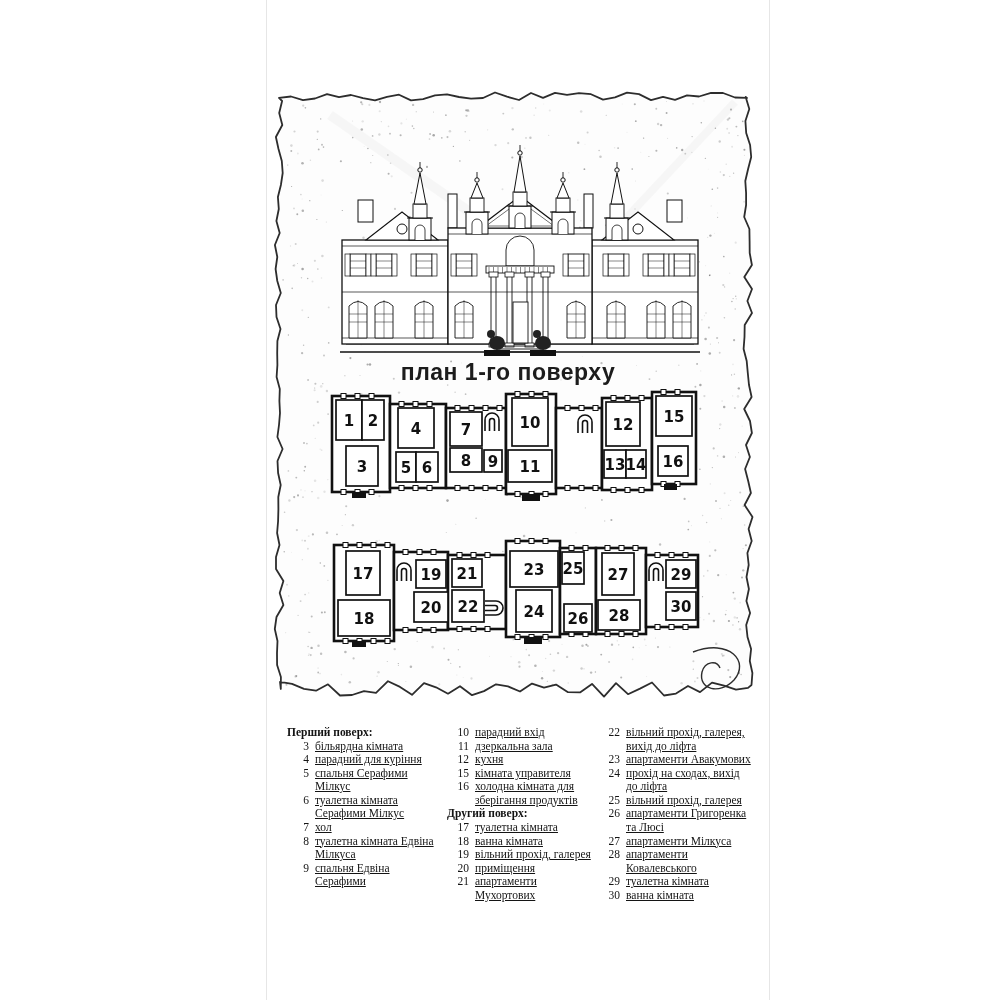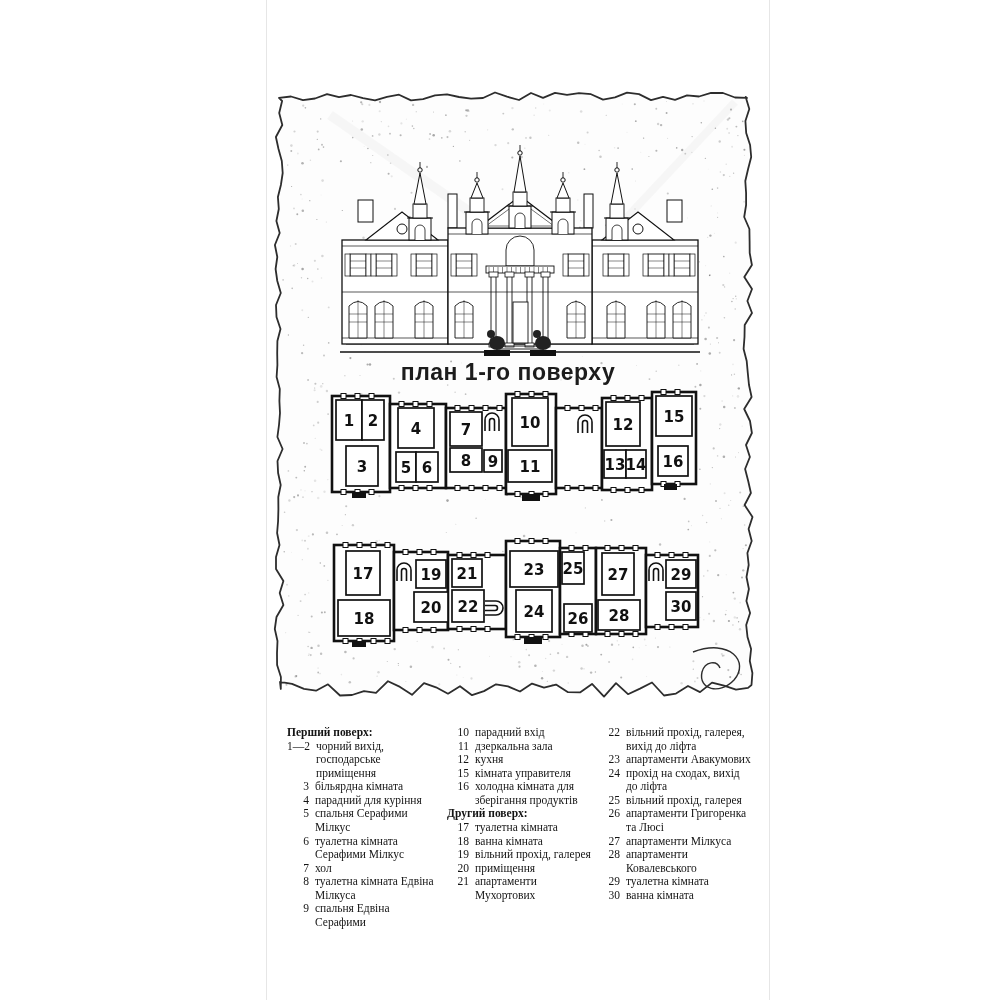--- a/index.html
+++ b/index.html
@@ -9,21 +9,21 @@
   #scene{position:absolute;left:0;top:0;}
   .plan-title{position:absolute;left:273px;width:470px;text-align:center;
       font-family:"Liberation Sans", sans-serif;font-weight:700;font-size:23px;
       letter-spacing:.5px;color:#1c1c1c;}
   #legend{position:absolute;left:287px;top:702px;width:468px;height:210px;
       font-size:11.5px;line-height:1.18;margin-top:24px;}
   .legend-col{position:absolute;top:0;}
   .lg-header{font-weight:700;}
   .lg-entry{display:flex;}
   .lg-num{flex:0 0 auto;min-width:22px;text-align:right;padding-right:6px;white-space:nowrap;}
-  .lg-text{flex:1 1 auto;}
+  .lg-text{flex:1 1 auto;text-decoration:underline;}
 </style>
 </head>
 <body>
 
 <div id="page">
   <div class="page-edge" style="left:266px"></div>
   <div class="page-edge" style="left:769px"></div>
 
   <svg id="scene" width="1000" height="1000" viewBox="0 0 1000 1000">
     <g id="parchment">
@@ -1044,24 +1044,20 @@
         </g>
       </g>
   </svg>
 
   <div class="plan-title" style="top:359px">план 1-го поверху</div>
 
   <div id="legend">
     <div class="legend-col" style="left:0;width:150px">
         <div class="lg-header">Перший поверх:</div>
         <div class="lg-entry">
-          <span class="lg-num">1—2</span>
-          <span class="lg-text">чорний вихід, господарське приміщення</span>
-        </div>
-        <div class="lg-entry">
           <span class="lg-num">3</span>
           <span class="lg-text">більярдна кімната</span>
         </div>
         <div class="lg-entry">
           <span class="lg-num">4</span>
           <span class="lg-text">парадний для куріння</span>
         </div>
         <div class="lg-entry">
           <span class="lg-num">5</span>
           <span class="lg-text">спальня Серафими Мілкус</span>

